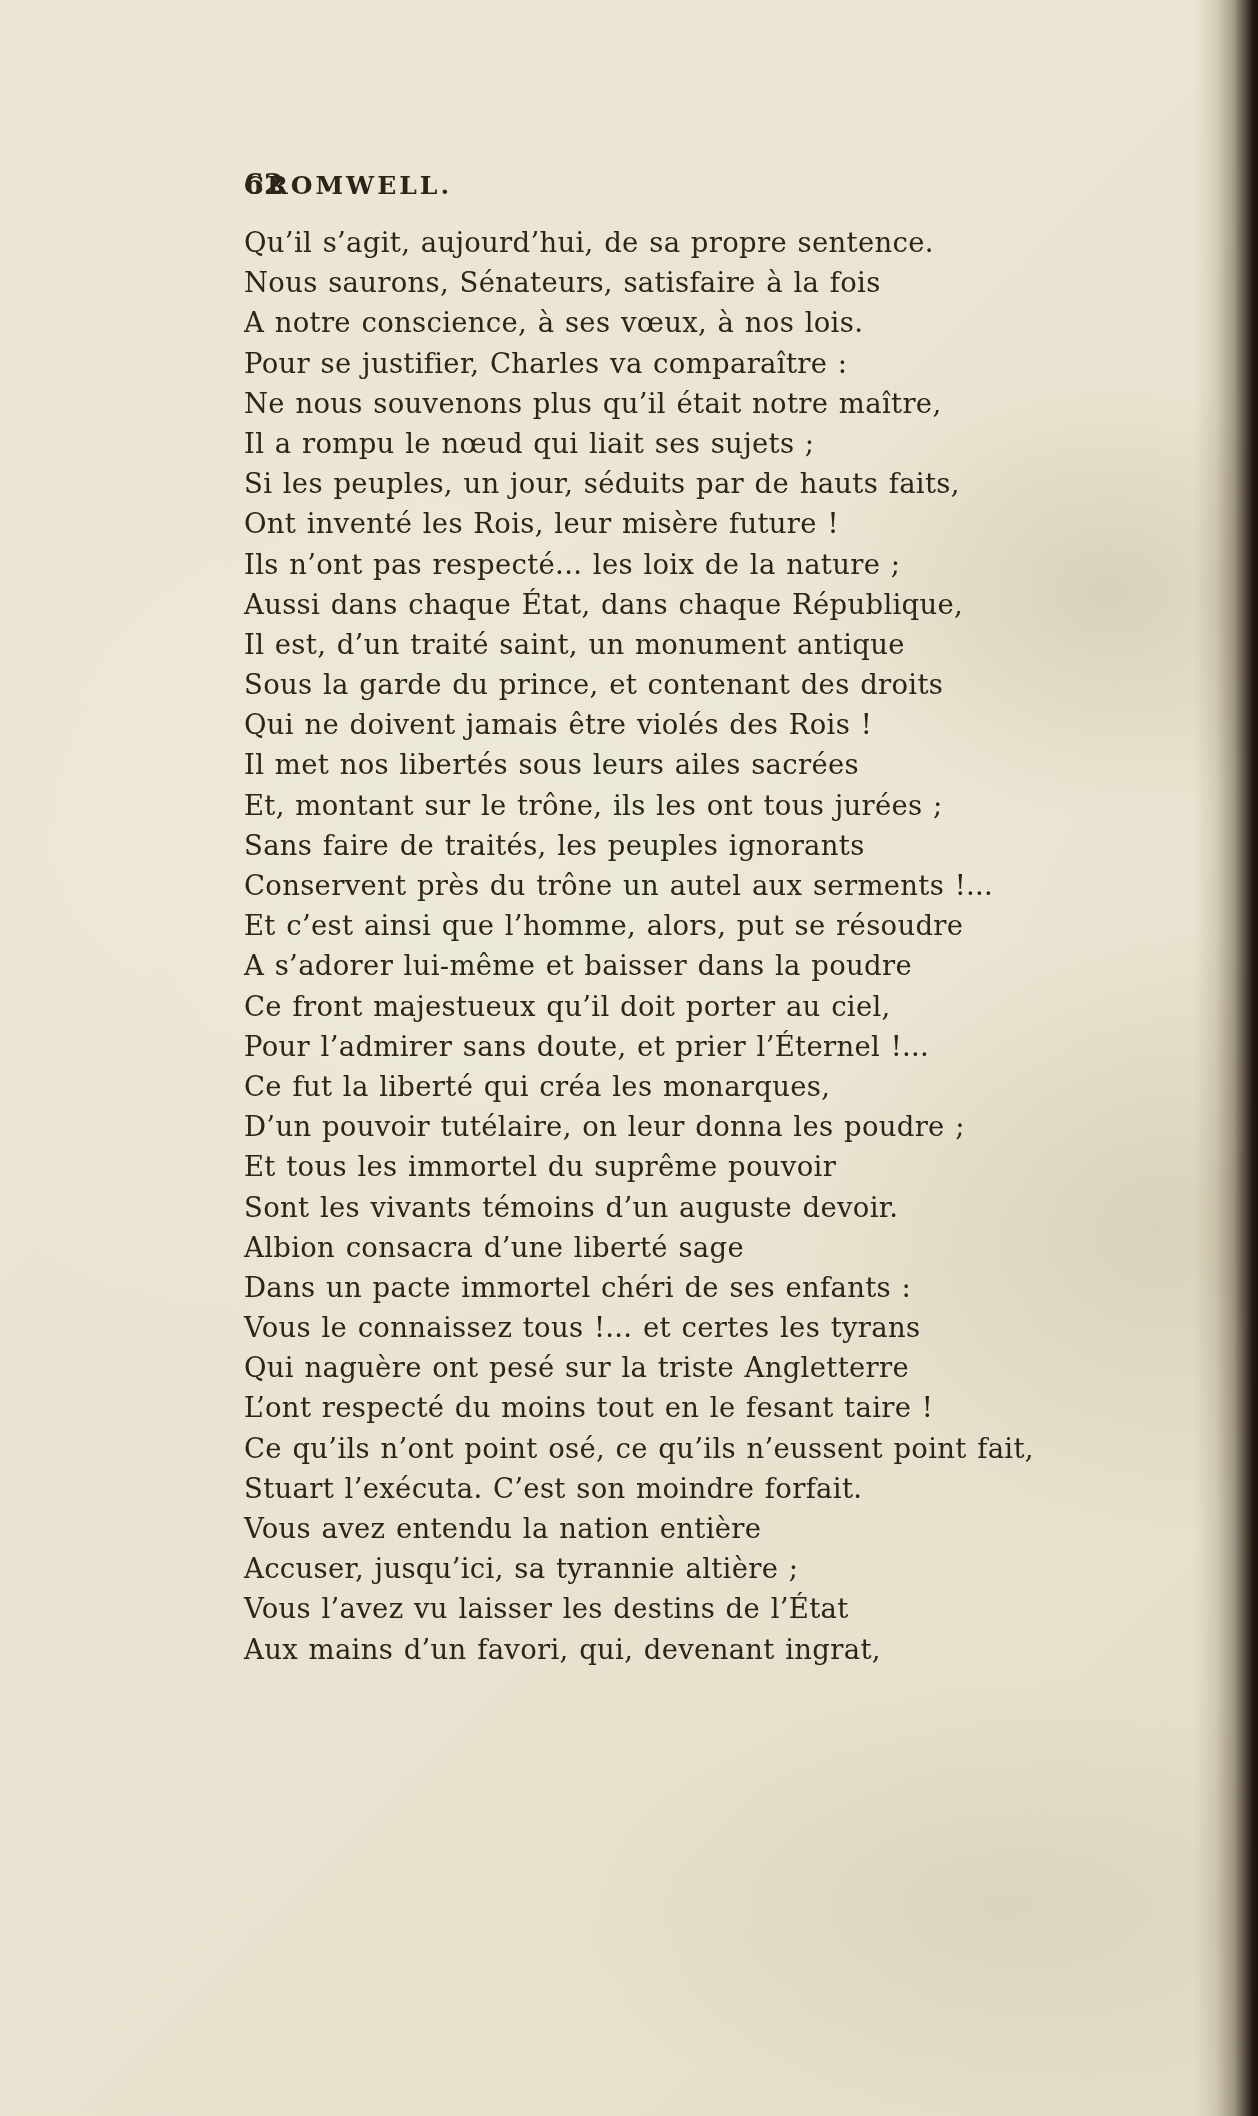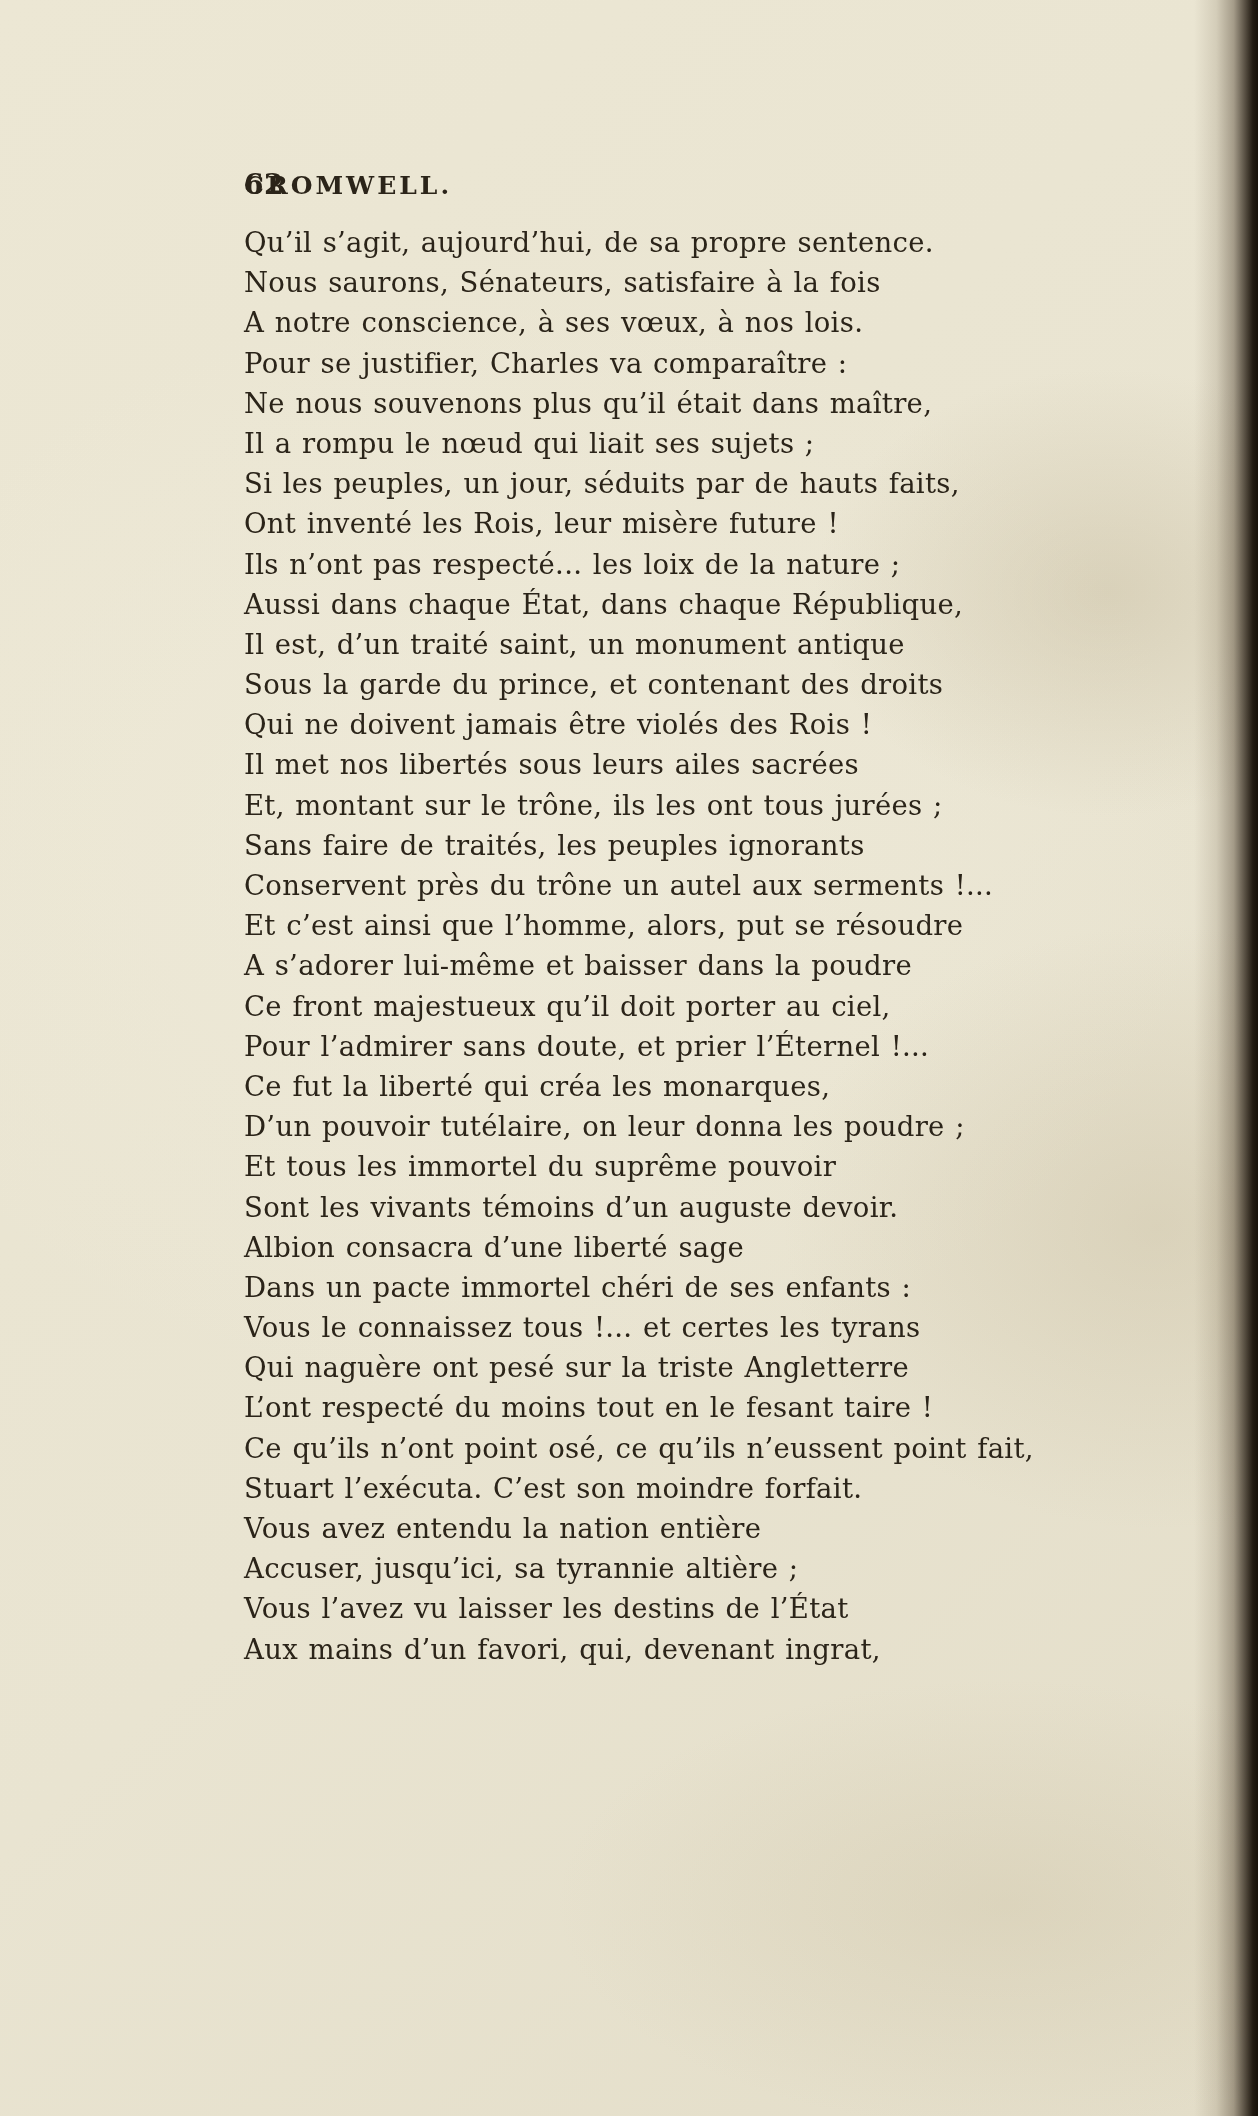--- a/index.html
+++ b/index.html
@@ -80,21 +80,21 @@
   <div class="page-header">
     <span class="page-number">62</span>
     <span class="running-title">CROMWELL.</span>
   </div>
 
   <div class="poem">
       <div class="verse-line">Qu’il s’agit, aujourd’hui, de sa propre sentence.</div>
       <div class="verse-line">Nous saurons, Sénateurs, satisfaire à la fois</div>
       <div class="verse-line">A notre conscience, à ses vœux, à nos lois.</div>
       <div class="verse-line">Pour se justifier, Charles va comparaître :</div>
-      <div class="verse-line">Ne nous souvenons plus qu’il était dans maître,</div>
+      <div class="verse-line">Ne nous souvenons plus qu’il était notre maître,</div>
       <div class="verse-line">Il a rompu le nœud qui liait ses sujets ;</div>
       <div class="verse-line">Si les peuples, un jour, séduits par de hauts faits,</div>
       <div class="verse-line">Ont inventé les Rois, leur misère future !</div>
       <div class="verse-line">Ils n’ont pas respecté... les loix de la nature ;</div>
       <div class="verse-line">Aussi dans chaque État, dans chaque République,</div>
       <div class="verse-line">Il est, d’un traité saint, un monument antique</div>
       <div class="verse-line">Sous la garde du prince, et contenant des droits</div>
       <div class="verse-line">Qui ne doivent jamais être violés des Rois !</div>
       <div class="verse-line">Il met nos libertés sous leurs ailes sacrées</div>
       <div class="verse-line">Et, montant sur le trône, ils les ont tous jurées ;</div>

